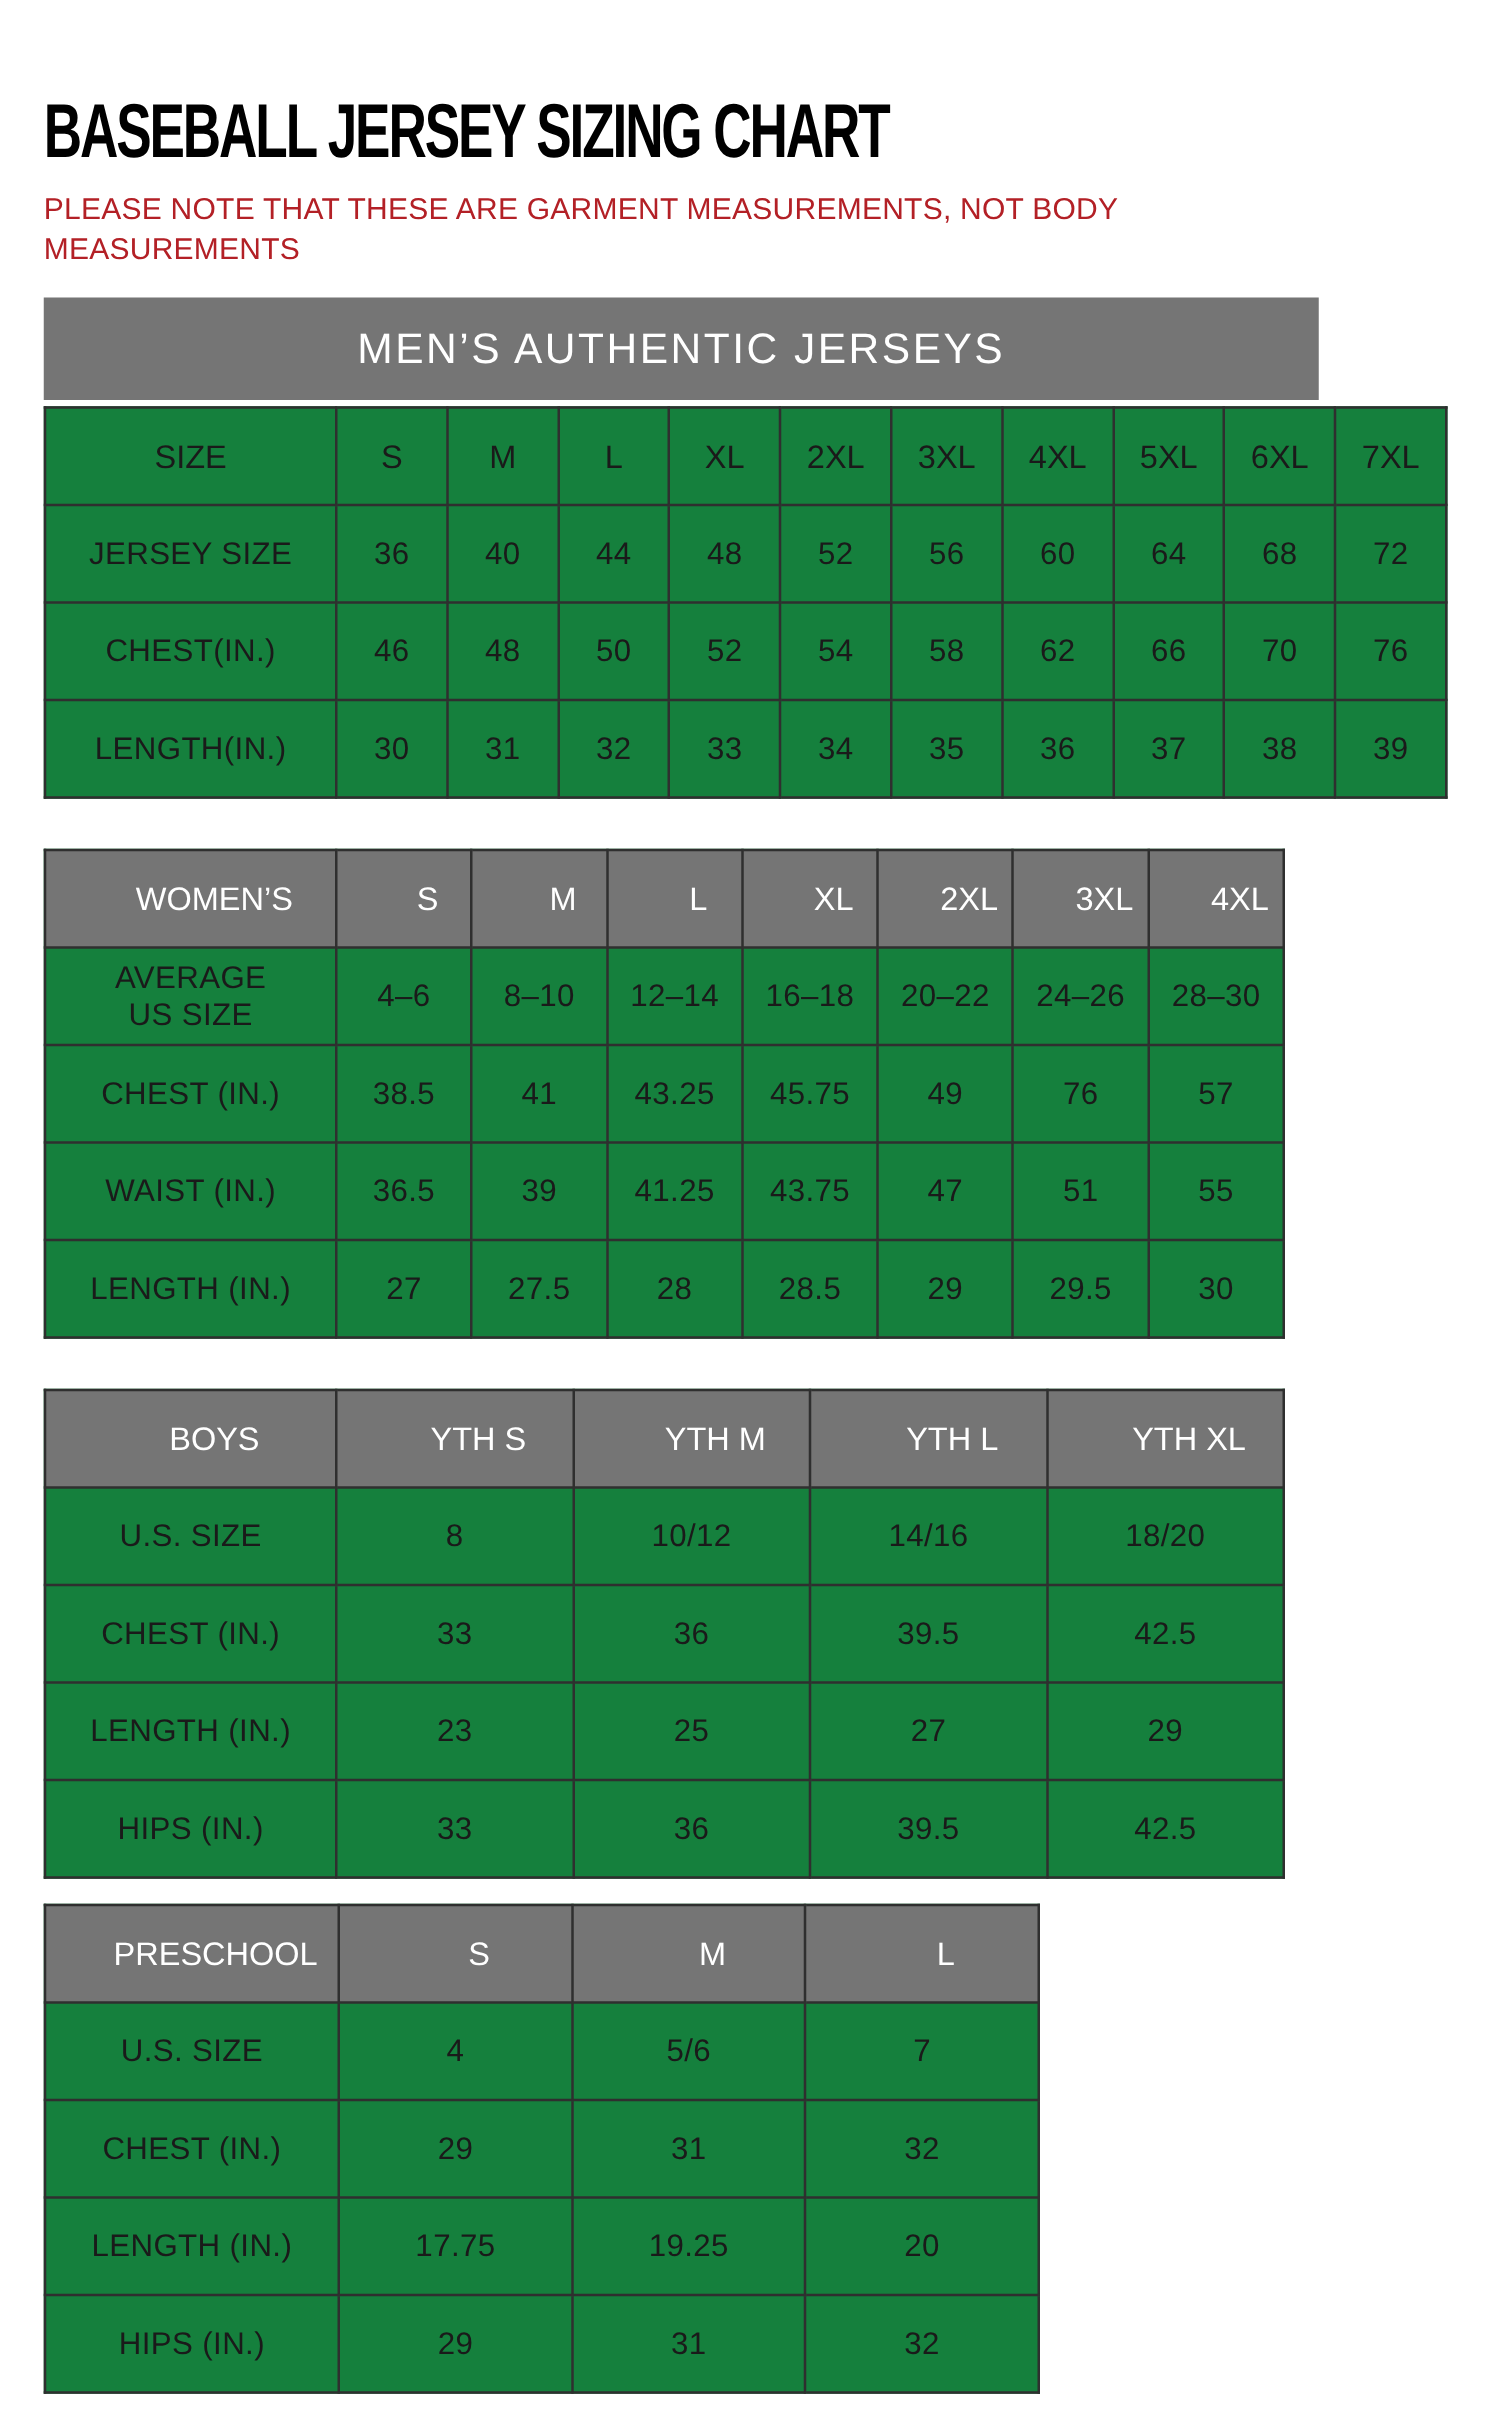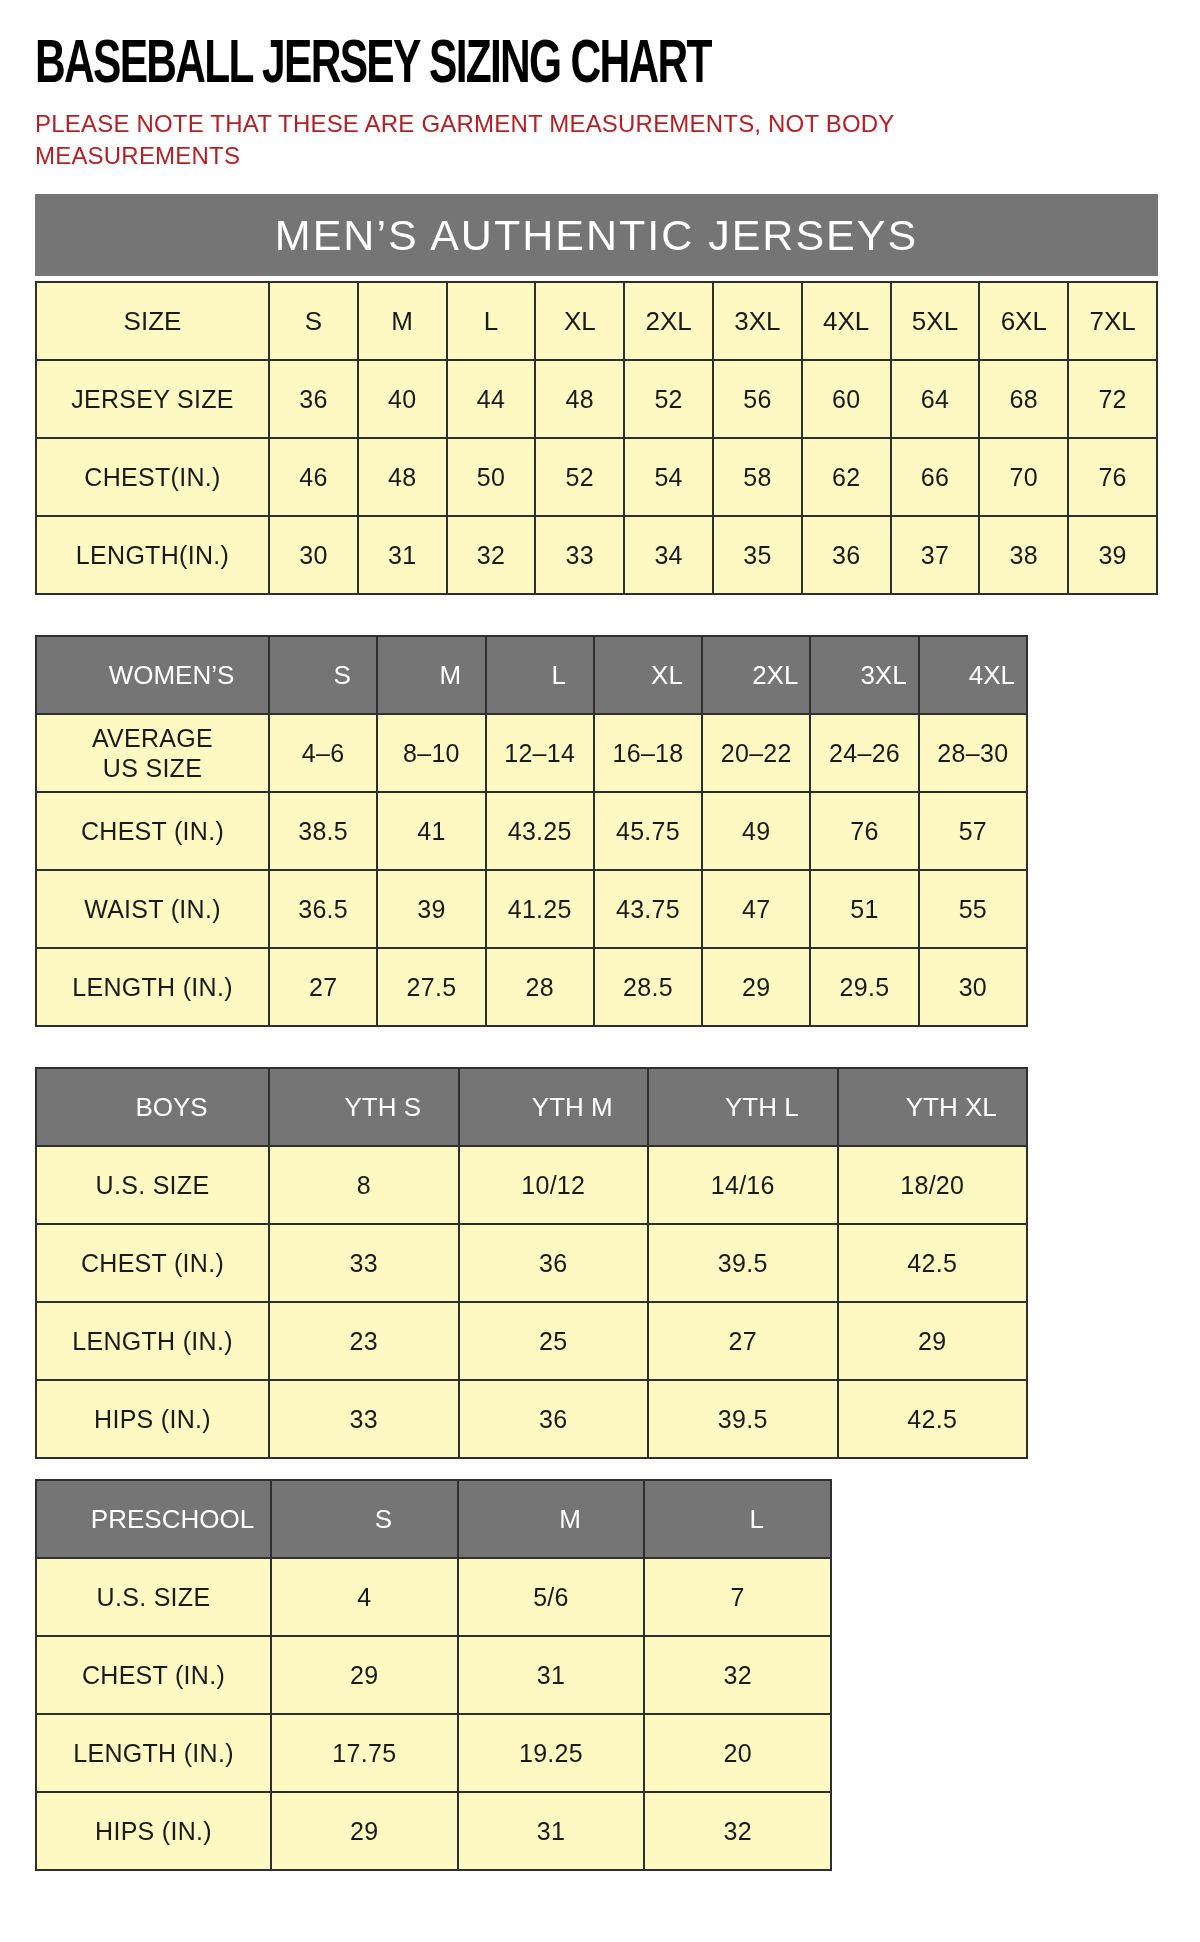--- a/index.html
+++ b/index.html
@@ -6,48 +6,48 @@
     --red:#b32026;
     --gray:#757575;
     --line:#2f2f2f;
   }
   html,body{margin:0;padding:0;background:#ffffff;}
   body{
     width:1200px;height:1942px;overflow:hidden;
     font-family:"Liberation Sans", sans-serif;
     color:#151515;
   }
-  .page{padding:24px 20px 0 35px;}
+  .page{padding:24px 20px 0 35px;margin-top:44px;}
 
   .title-wrap{height:66px;margin-top:4px;}
   .title{
     display:inline-block;margin:0;
     font-size:50px;line-height:66px;font-weight:bold;
     letter-spacing:-2px;white-space:nowrap;color:#000;
     transform:scale(0.85,1.22);transform-origin:0 50%;
   }
 
   .note{
     margin:14px 0 0 0;
     color:var(--red);
     font-size:24px;line-height:32px;letter-spacing:0.2px;
     white-space:pre-line;
   }
 
   .banner{
     margin-top:22px;margin-bottom:5px;
-    width:1123px;height:82px;line-height:82px;
+    width:1020px;height:82px;line-height:82px;
     background:var(--gray);color:#ffffff;
-    text-align:center;font-size:43px;letter-spacing:2px;
+    text-align:center;font-size:34px;letter-spacing:2px;
     white-space:nowrap;
   }
 
   table.tbl{
     border-collapse:collapse;table-layout:fixed;
-    background:#fef9c3;
+    background:#15803d;
   }
   #mens{width:1123px;}
   #womens{width:993px;margin-top:40px;}
   #boys{width:993px;margin-top:40px;}
   #preschool{width:797px;margin-top:20px;}
   #mens col.label-col, #womens col.label-col, #boys col.label-col{width:233px;}
   #preschool col.label-col{width:235px;}
 
   .tbl th,.tbl td{
     border:2px solid var(--line);

